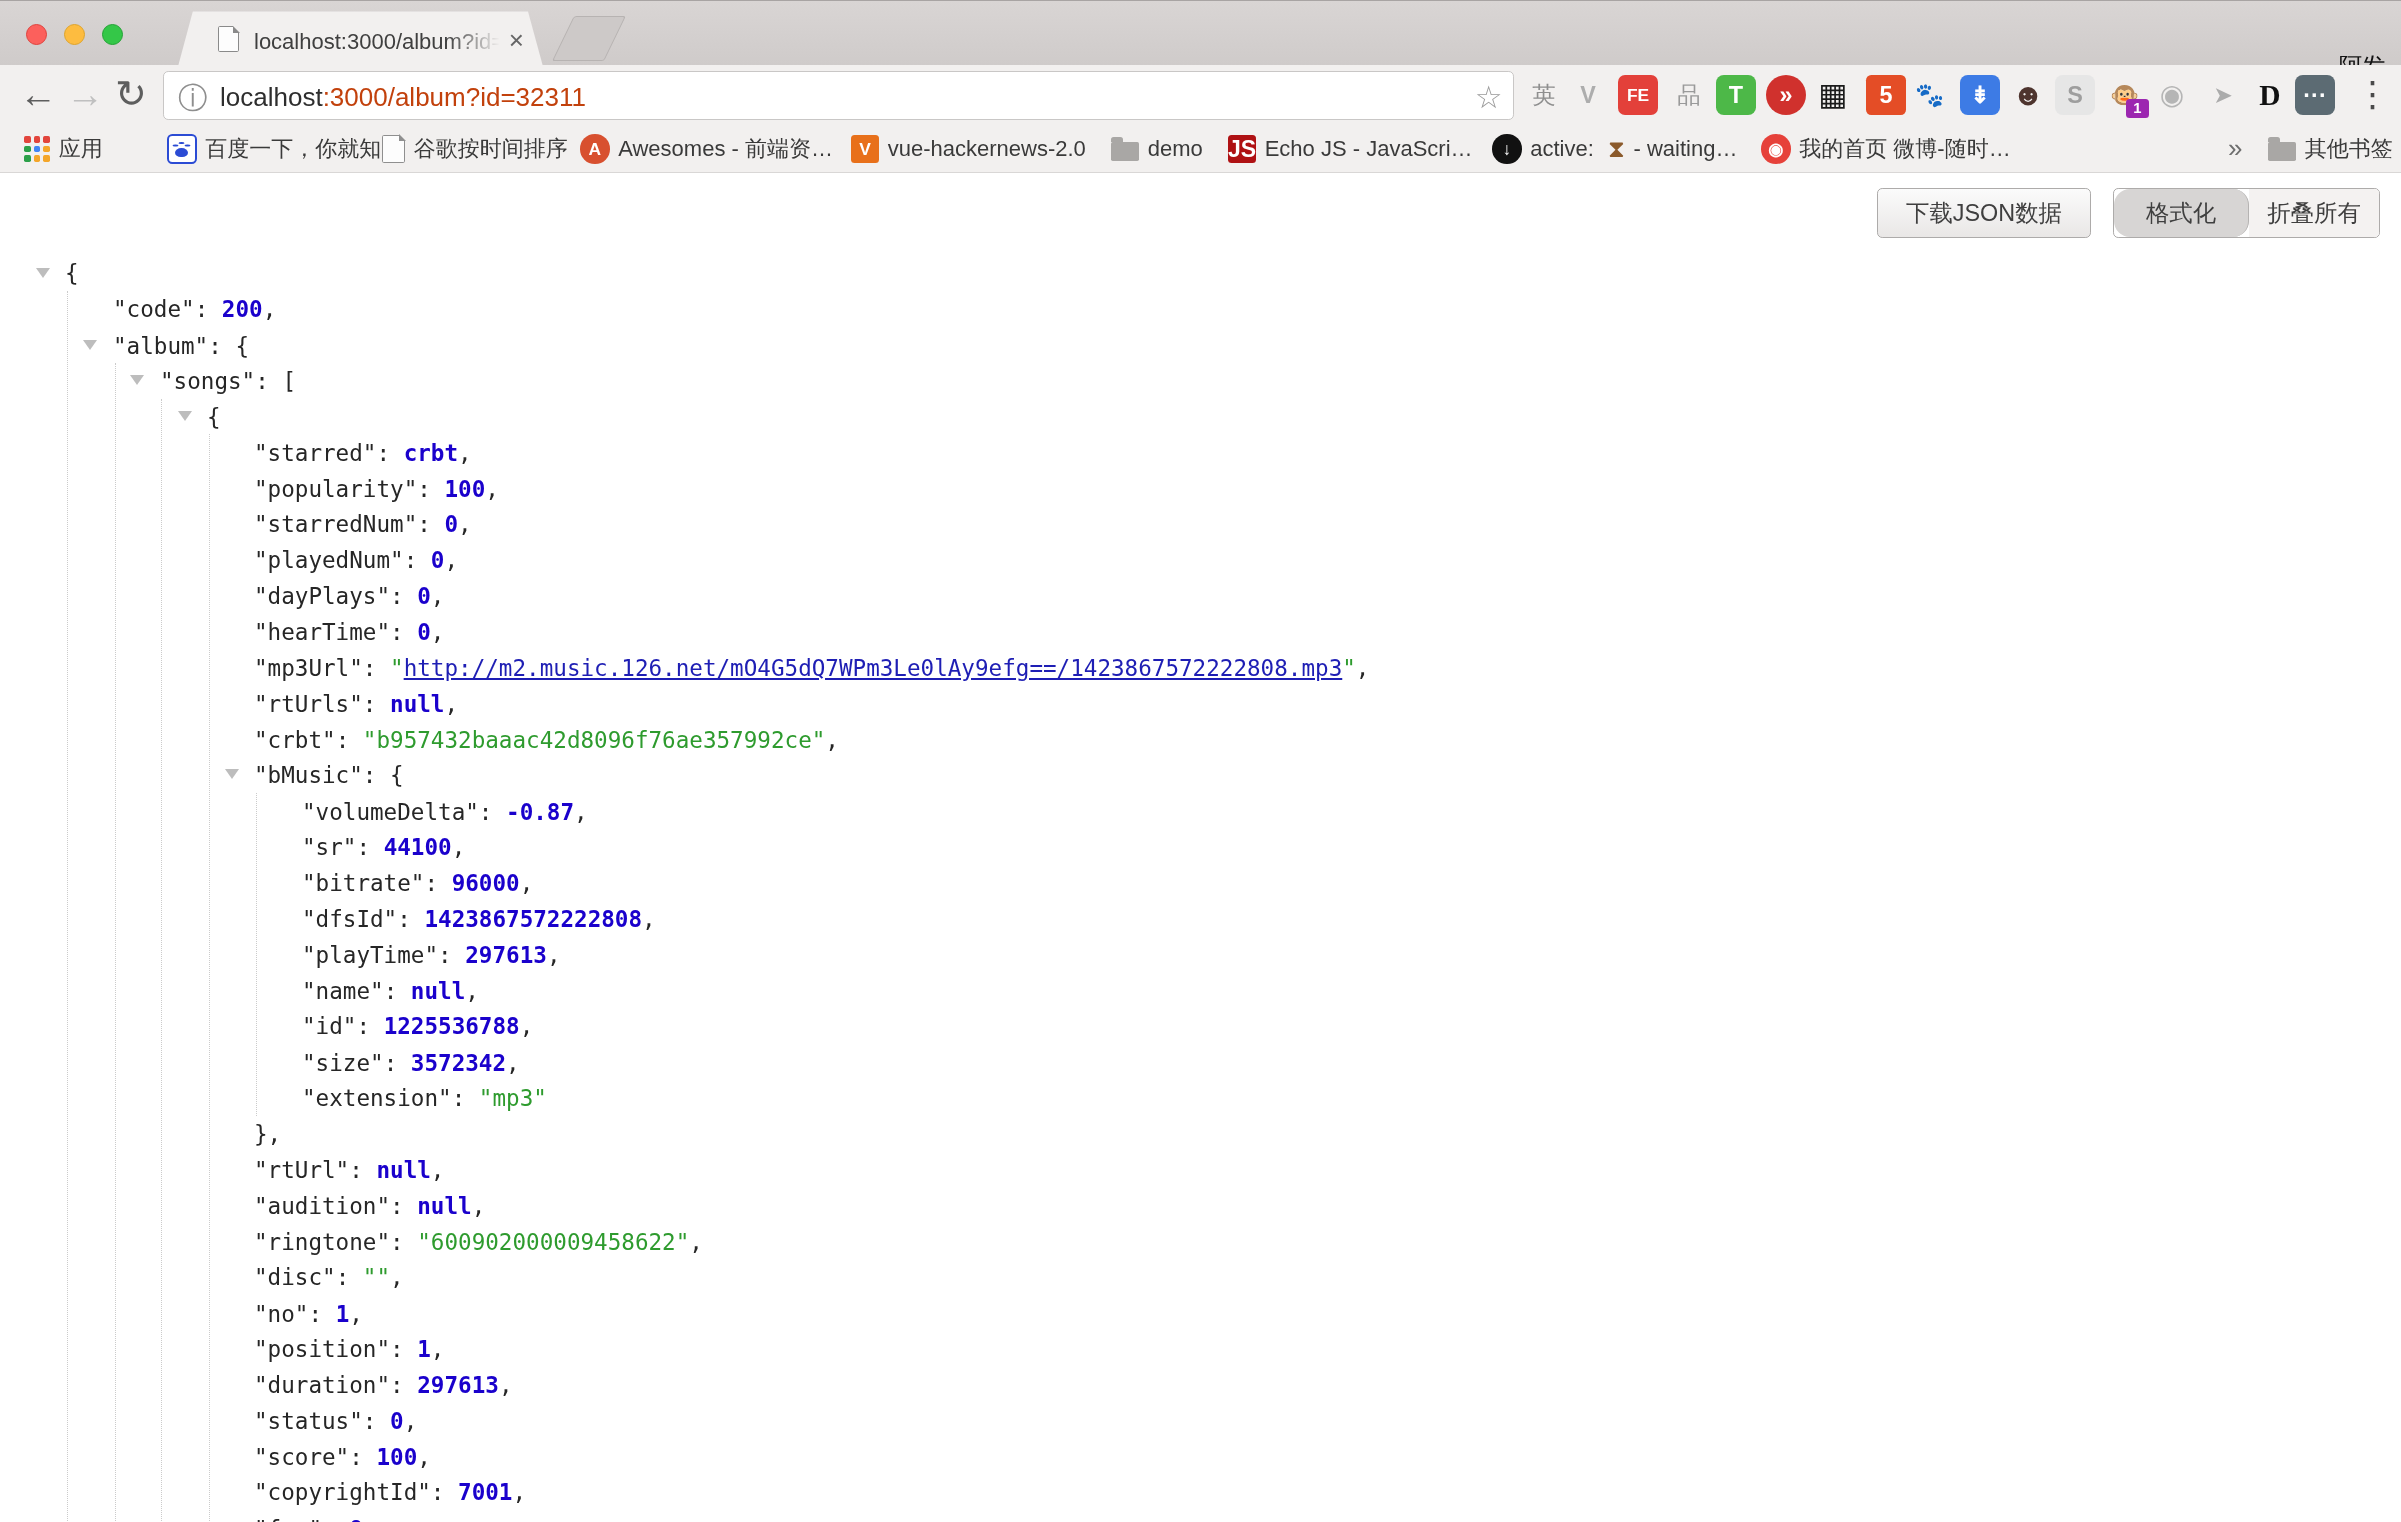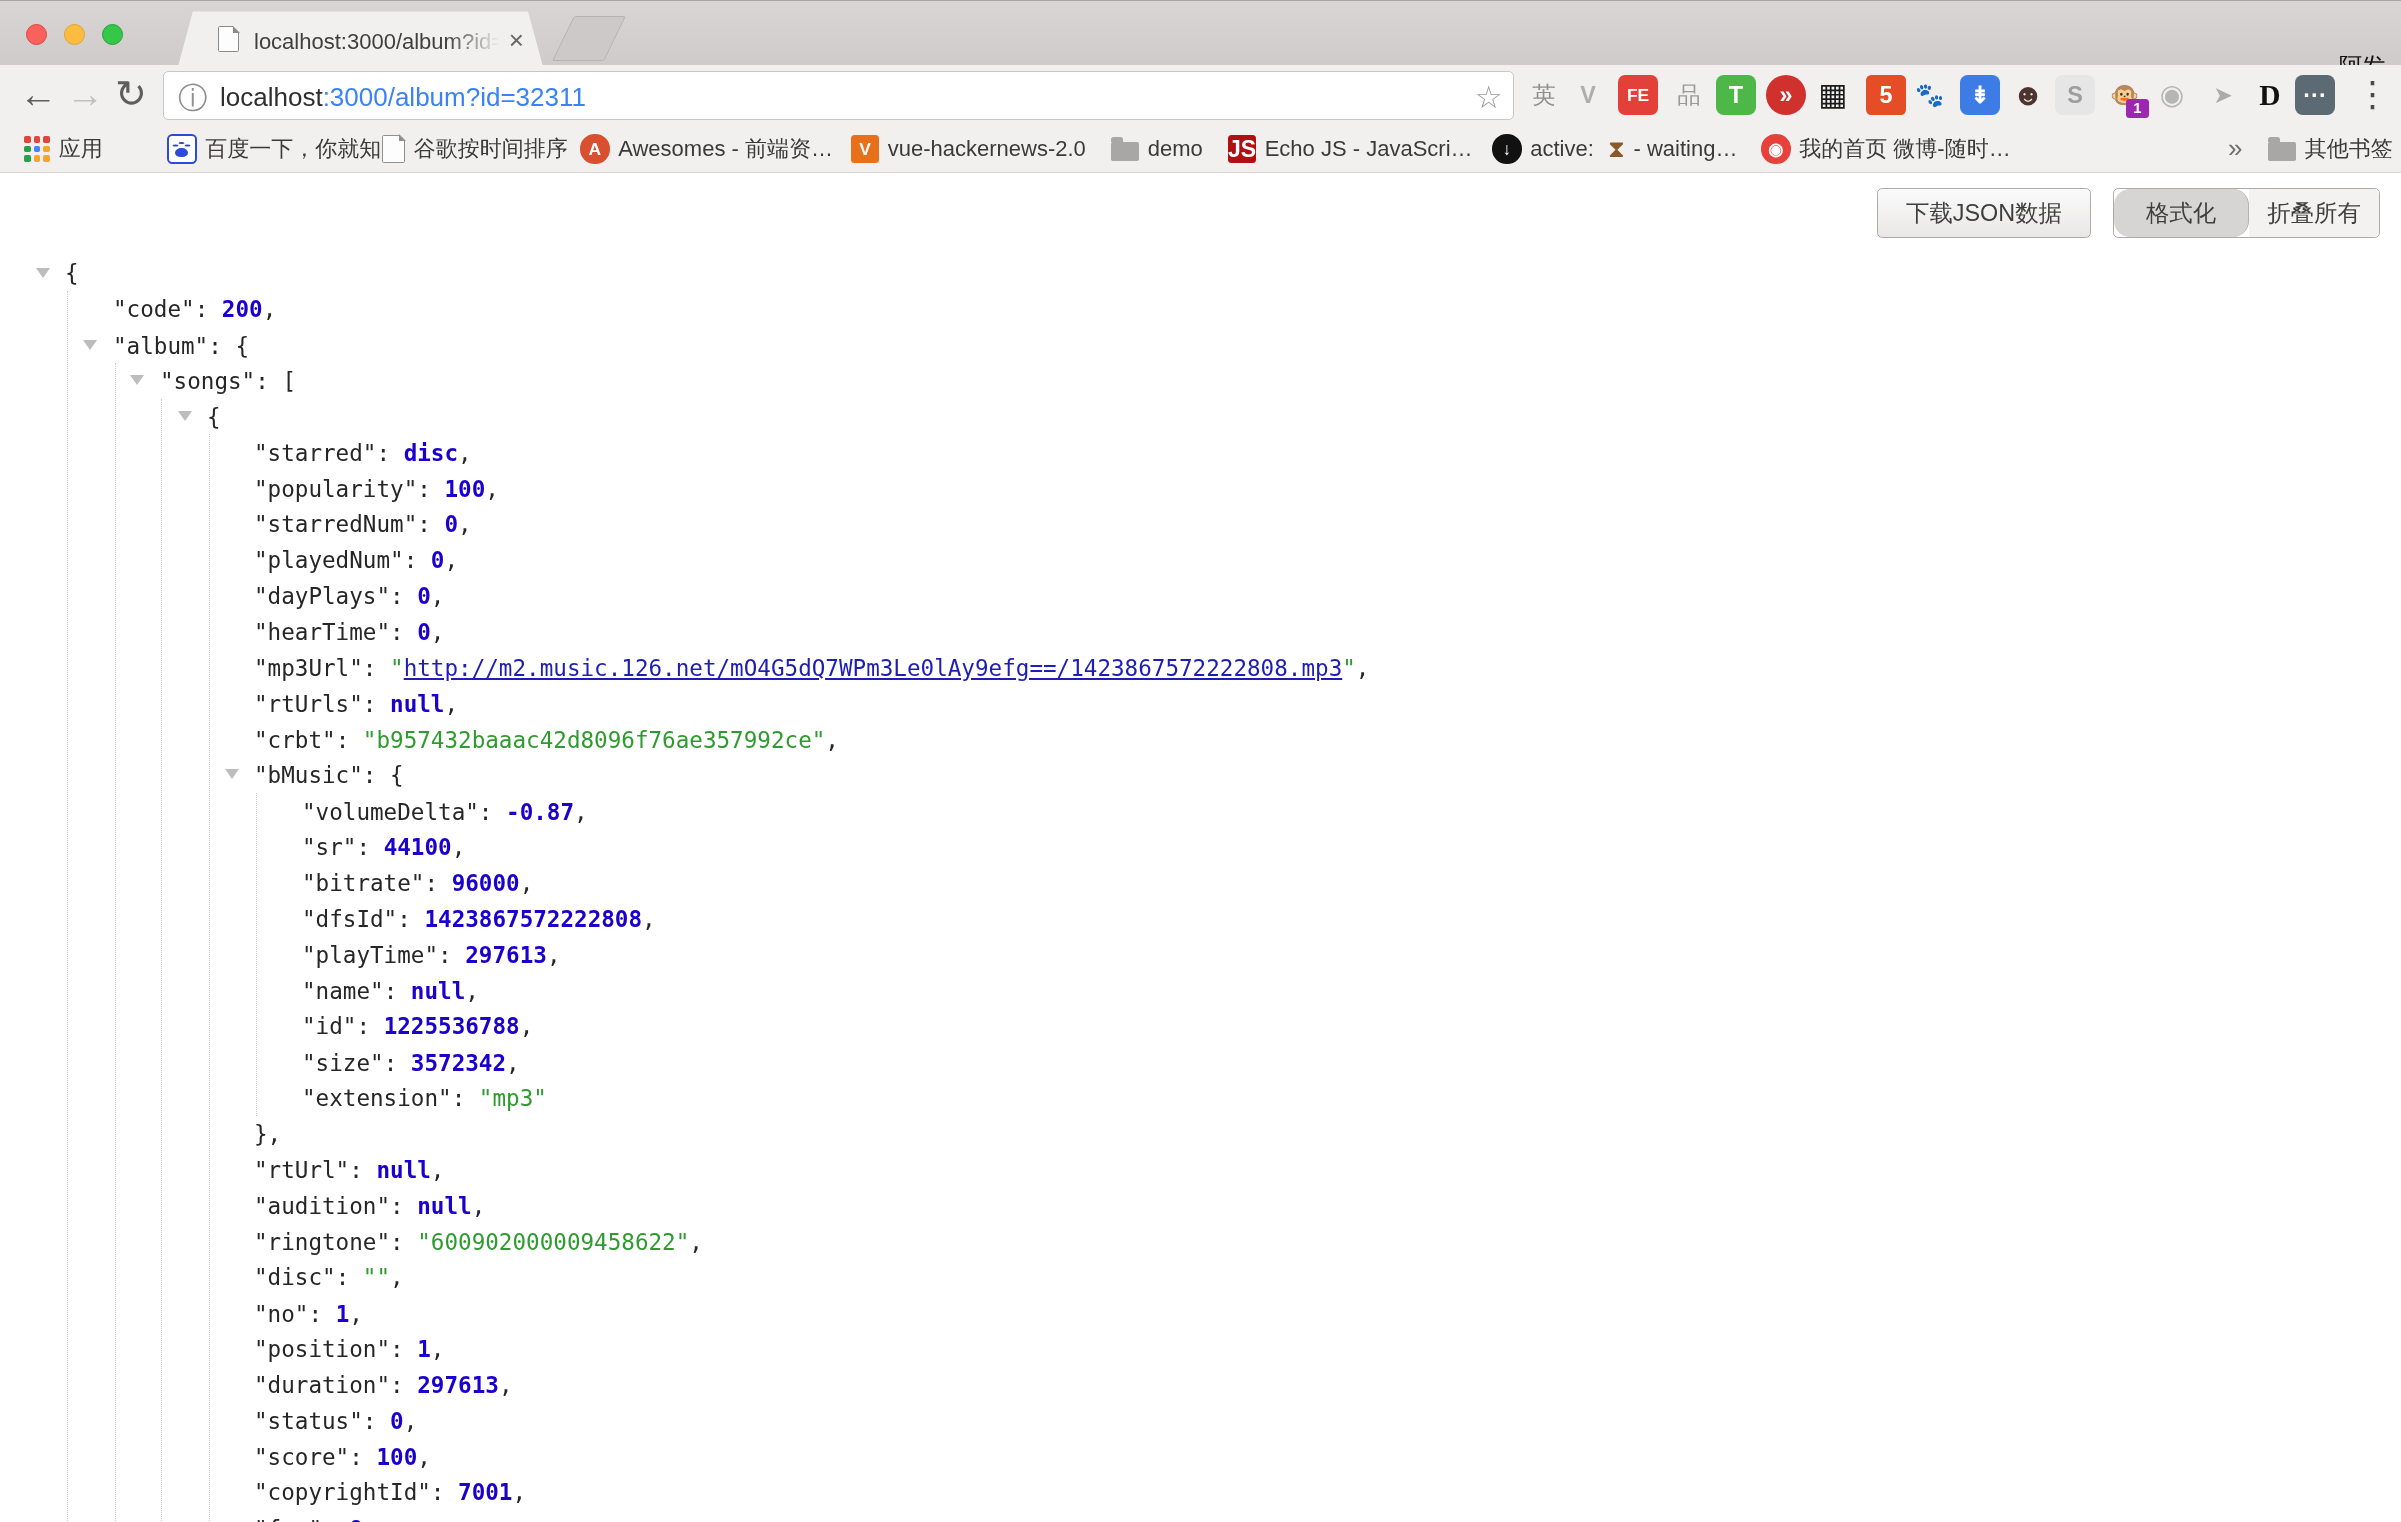--- a/index.html
+++ b/index.html
@@ -30,21 +30,21 @@
 
   
   .toolbar{position:absolute;left:0;top:65px;width:2401px;height:61px;background:#F2F0EF;}
   .navbtn{position:absolute;top:5.2px;font-size:38px;line-height:49px;color:#5E5E5E;}
   .navbtn.fwd{color:#C0C0C0;}
   .urlbar{position:absolute;left:163px;top:6px;width:1351px;height:49px;background:#fff;
        border:1.7px solid #C9C7C6;border-radius:5.2px;box-sizing:border-box;}
   .info-icon{position:absolute;left:14px;top:7px;font-size:29.5px;color:#8E8E8E;}
   .url-text{position:absolute;left:56px;top:9.6px;font-size:26px;white-space:nowrap;}
   .url-host{color:#2E2E2E;}
-  .url-path{color:#3b82f6;}
+  .url-path{color:#c2410c;}
   .star-icon{position:absolute;right:10.4px;top:7px;font-size:31px;color:#9B9B9B;}
   .ext{position:absolute;top:9.6px;width:40px;height:40px;line-height:40px;text-align:center;
        font-size:23.4px;cursor:pointer;}
   .ext .badge{position:absolute;right:-3.5px;bottom:-3.5px;min-width:19px;height:19px;line-height:19px;
        font-size:14.8px;color:#fff;border-radius:3.5px;padding:0 1.7px;font-weight:bold;}
   .menu-dots{position:absolute;left:2355px;top:8.7px;font-size:35px;color:#4A4A4A;}
 
   
   .bookmarks{position:absolute;left:0;top:126px;width:2401px;height:47px;background:#F2F0EF;
        border-bottom:0.9px solid #D9D7D6;box-sizing:border-box;}
@@ -215,21 +215,21 @@
         <div class="guide" style="left: 256px; top: 620px; height: 323px;"></div>
         <div class="tri" style="left: 36px; top: 95px;"></div>
         <div class="jl" style="left: 65px; top: 82px;"><span class="p">{</span></div>
         <div class="jl" style="left: 113px; top: 118px;"><span class="k">"code"</span><span class="p">: </span><span class="n">200</span><span class="p">,</span></div>
         <div class="tri" style="left: 83px; top: 167px;"></div>
         <div class="jl" style="left: 113px; top: 155px;"><span class="k">"album"</span><span class="p">: {</span></div>
         <div class="tri" style="left: 130px; top: 202px;"></div>
         <div class="jl" style="left: 160px; top: 190px;"><span class="k">"songs"</span><span class="p">: [</span></div>
         <div class="tri" style="left: 178px; top: 238px;"></div>
         <div class="jl" style="left: 207px; top: 226px;"><span class="p">{</span></div>
-        <div class="jl" style="left: 254px; top: 262px;"><span class="k">"starred"</span><span class="p">: </span><span class="n">disc</span><span class="p">,</span></div>
+        <div class="jl" style="left: 254px; top: 262px;"><span class="k">"starred"</span><span class="p">: </span><span class="n">crbt</span><span class="p">,</span></div>
         <div class="jl" style="left: 254px; top: 298px;"><span class="k">"popularity"</span><span class="p">: </span><span class="n">100</span><span class="p">,</span></div>
         <div class="jl" style="left: 254px; top: 333px;"><span class="k">"starredNum"</span><span class="p">: </span><span class="n">0</span><span class="p">,</span></div>
         <div class="jl" style="left: 254px; top: 369px;"><span class="k">"playedNum"</span><span class="p">: </span><span class="n">0</span><span class="p">,</span></div>
         <div class="jl" style="left: 254px; top: 405px;"><span class="k">"dayPlays"</span><span class="p">: </span><span class="n">0</span><span class="p">,</span></div>
         <div class="jl" style="left: 254px; top: 441px;"><span class="k">"hearTime"</span><span class="p">: </span><span class="n">0</span><span class="p">,</span></div>
         <div class="jl" style="left: 254px; top: 477px;"><span class="k">"mp3Url"</span><span class="p">: </span><span class="q">"</span><span class="a">http://m2.music.126.net/mO4G5dQ7WPm3Le0lAy9efg==/1423867572222808.mp3</span><span class="q">"</span><span class="p">,</span></div>
         <div class="jl" style="left: 254px; top: 513px;"><span class="k">"rtUrls"</span><span class="p">: </span><span class="n">null</span><span class="p">,</span></div>
         <div class="jl" style="left: 254px; top: 549px;"><span class="k">"crbt"</span><span class="p">: </span><span class="s">"b957432baaac42d8096f76ae357992ce"</span><span class="p">,</span></div>
         <div class="tri" style="left: 225px; top: 596px;"></div>
         <div class="jl" style="left: 254px; top: 584px;"><span class="k">"bMusic"</span><span class="p">: {</span></div>

